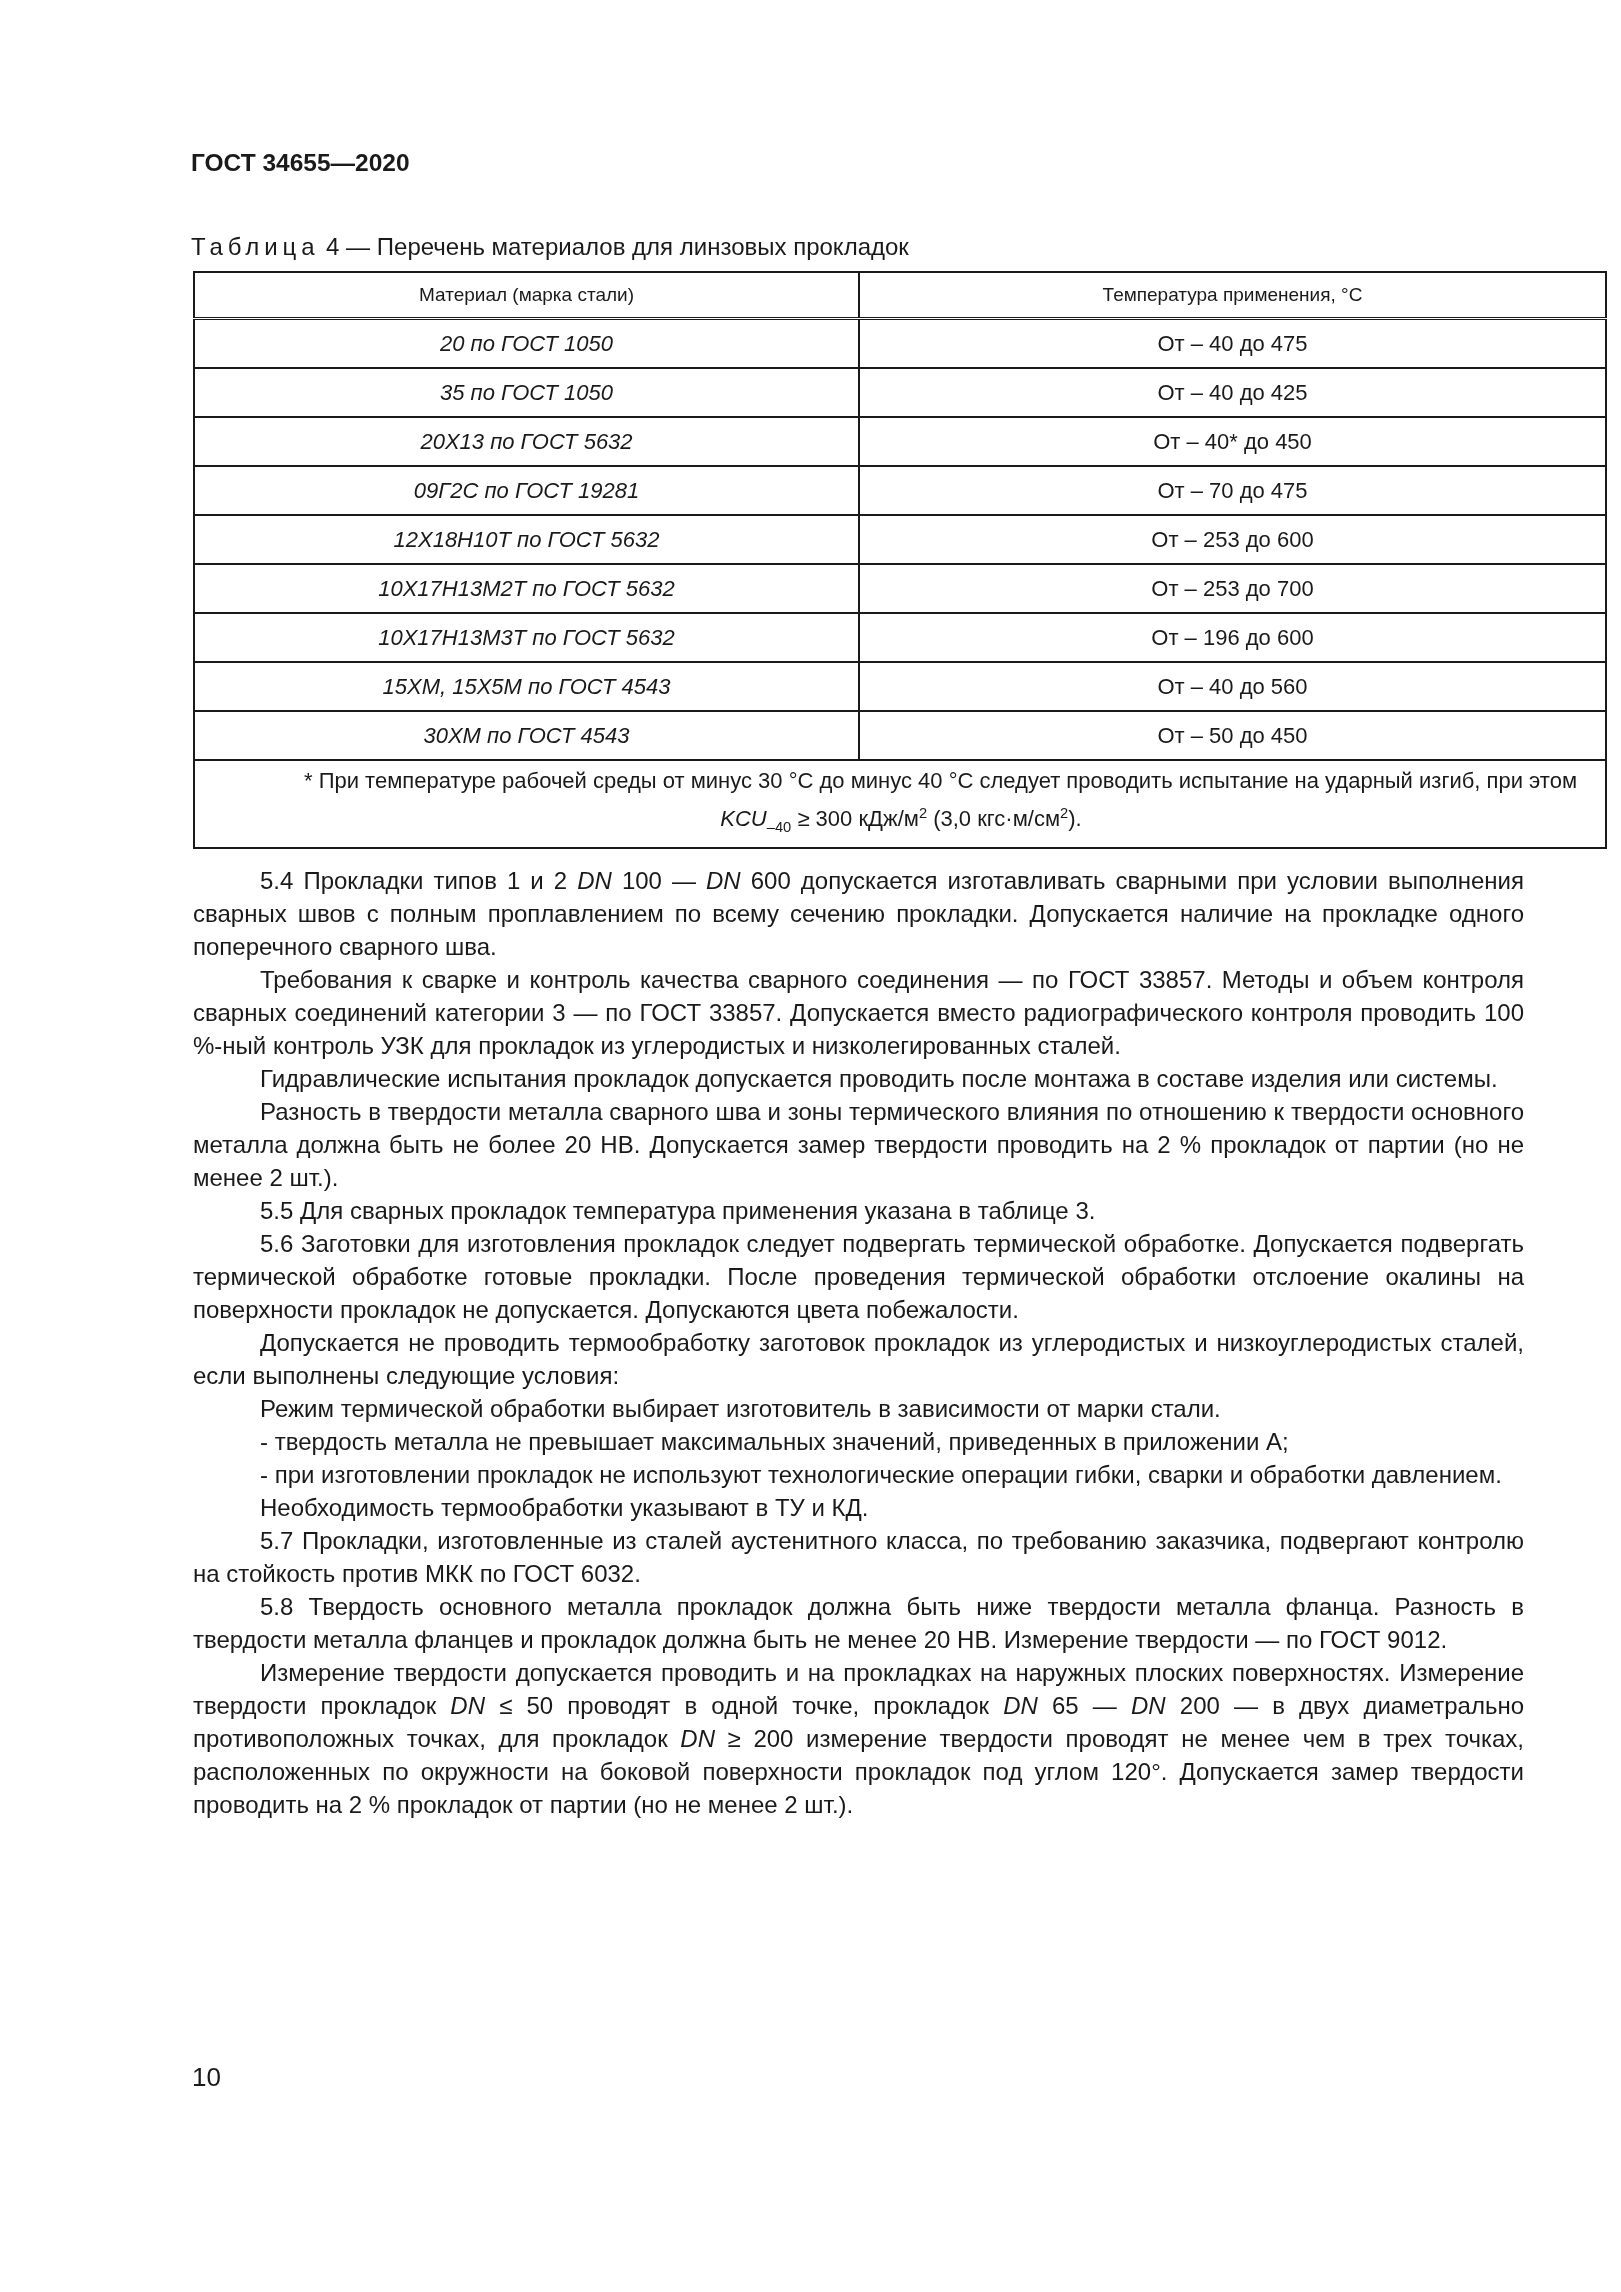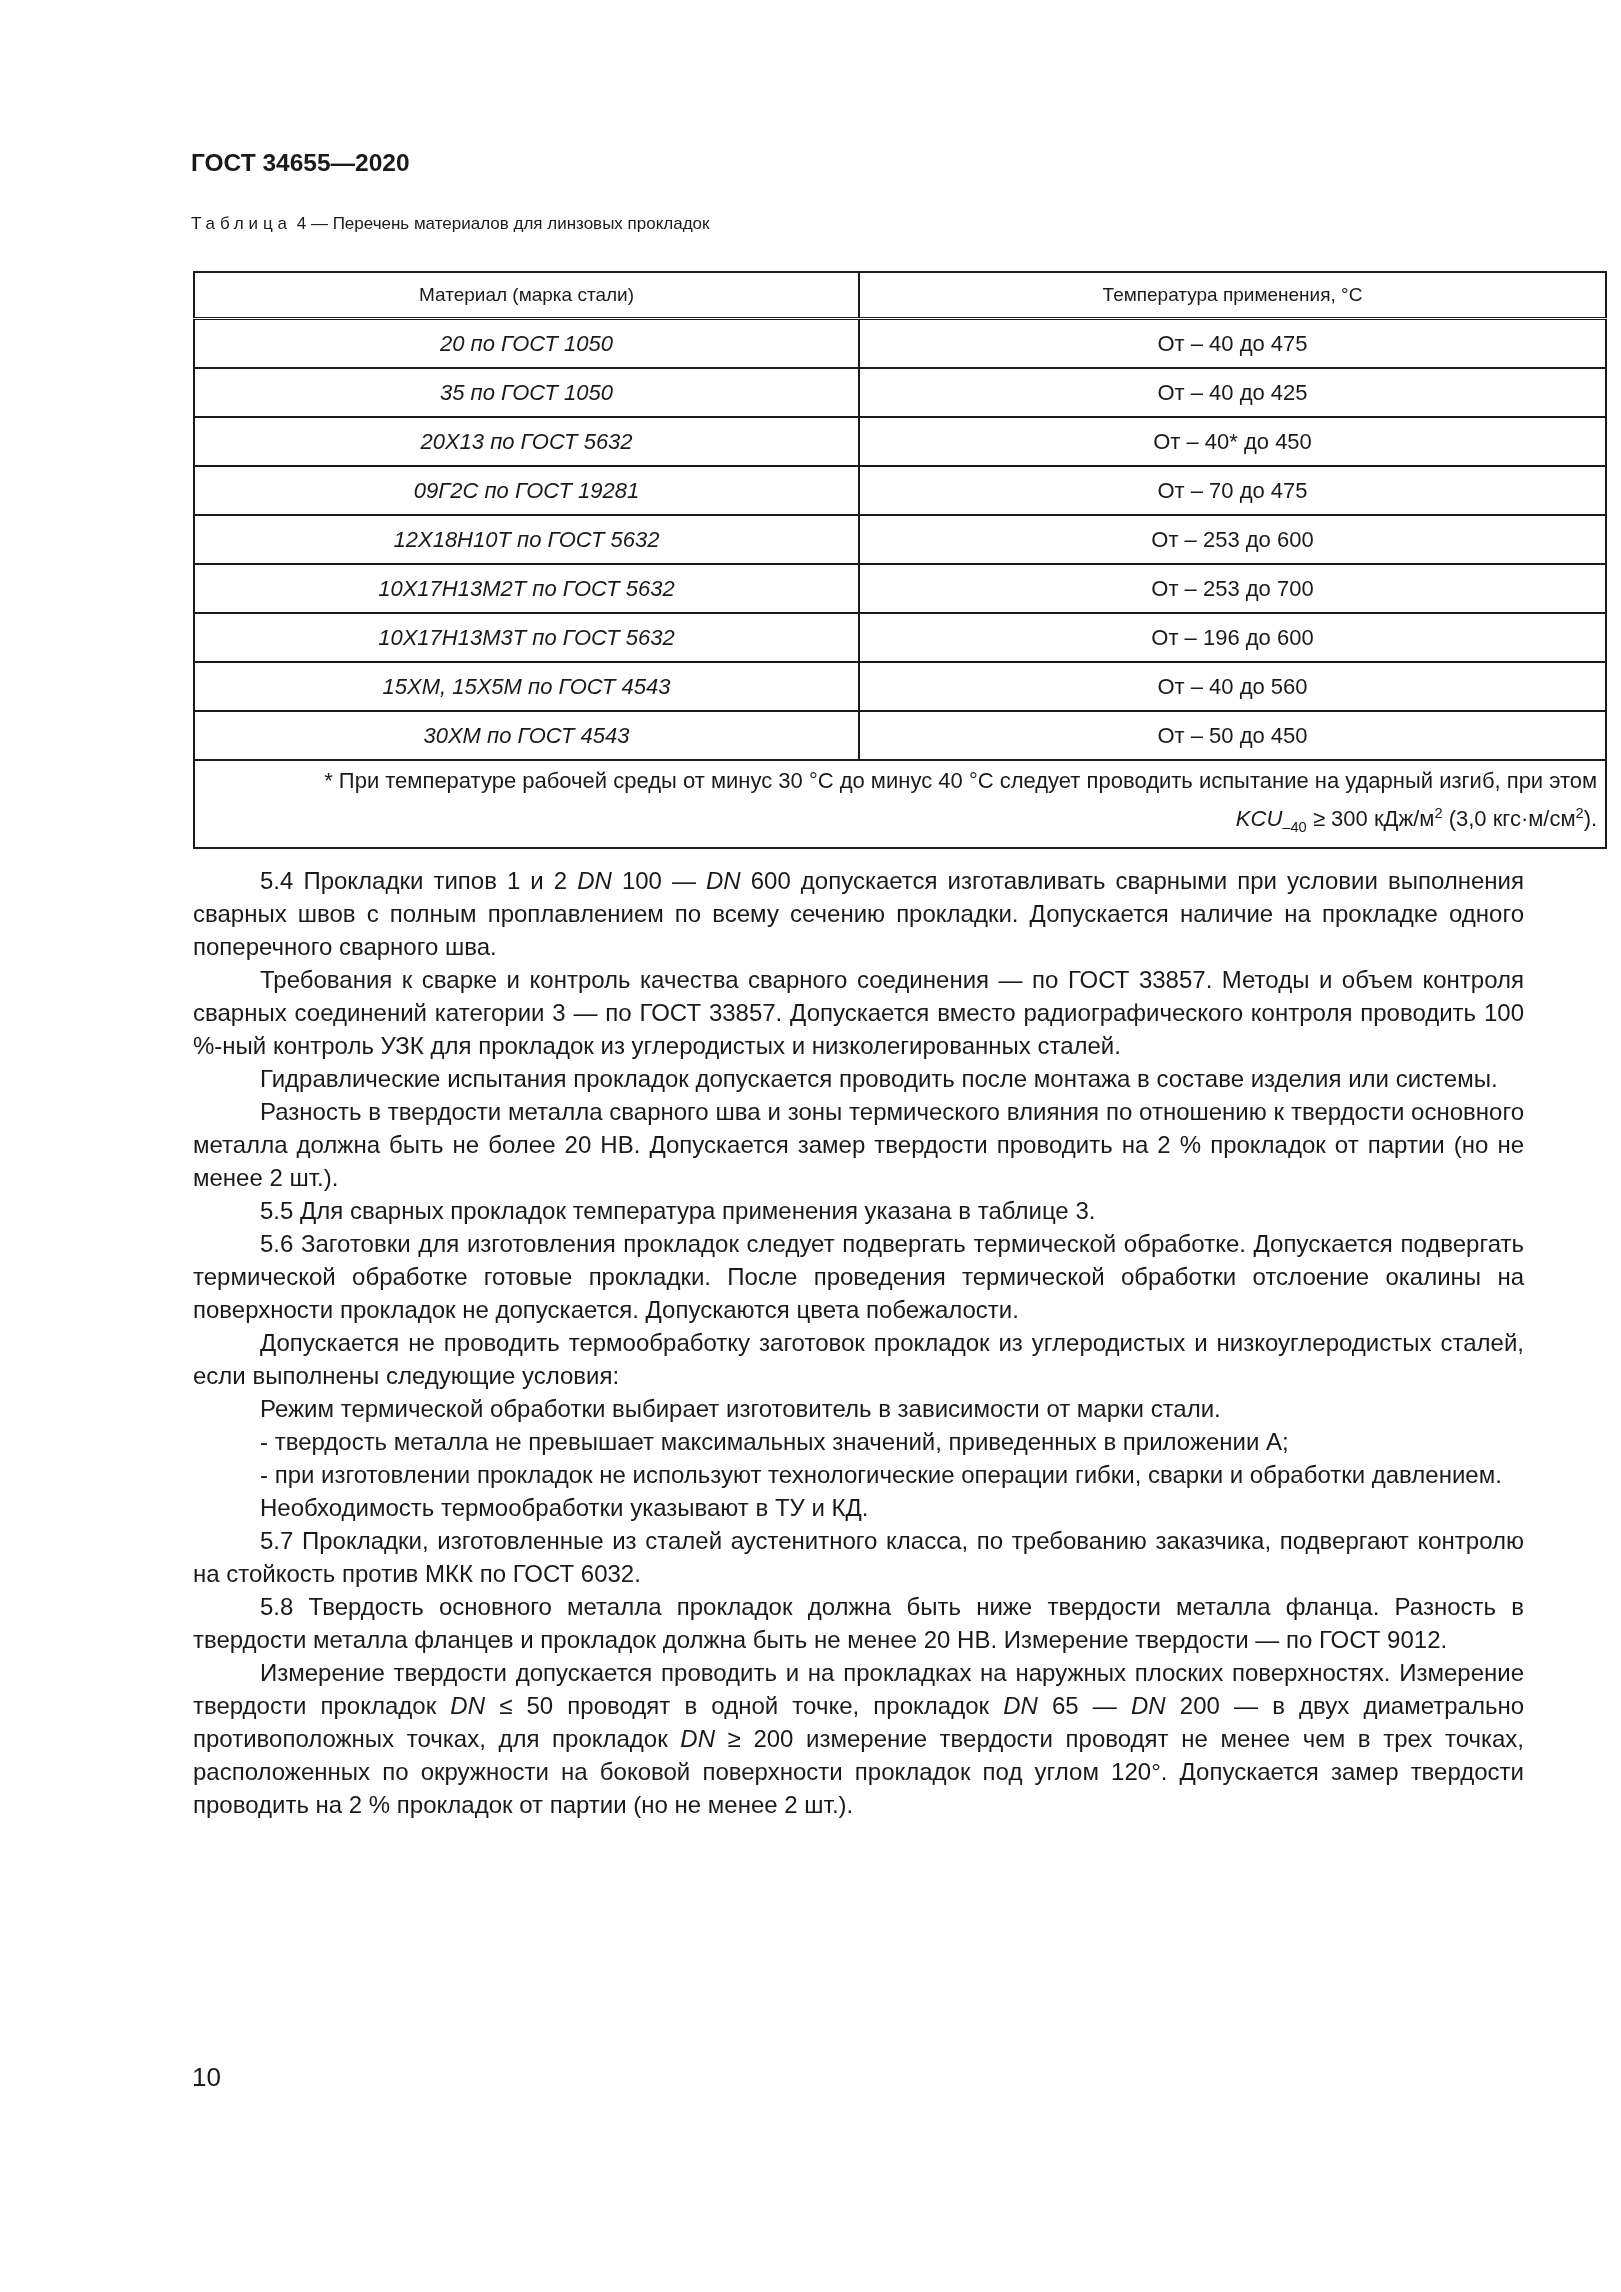--- a/index.html
+++ b/index.html
@@ -1,26 +1,26 @@
 <!DOCTYPE html>
 <html><head>
 <meta charset="utf-8">
 <style>
   html, body { margin: 0; padding: 0; background: #ffffff; }
   body { width: 1621px; height: 2293px; position: relative; overflow: hidden;
          font-family: "Liberation Sans", "DejaVu Sans", sans-serif; color: #1a1a1a; }
   .doc-code { position: absolute; left: 191px; top: 149px; font-size: 24.5px; font-weight: bold; letter-spacing: 0px; }
-  .table-caption { position: absolute; left: 191px; top: 214px; font-size: 17px; }
+  .table-caption { position: absolute; left: 191px; top: 233px; font-size: 24px; }
   .table-caption .spaced { letter-spacing: 4.9px; }
   table.mat { position: absolute; left: 193px; top: 271px; width: 1414px; border-collapse: collapse; font-size: 22px; padding-left: 28px; }
   table.mat td, table.mat th { border: 2px solid #1a1a1a; text-align: center; padding: 0; font-weight: normal; }
   table.mat th { height: 44px; font-size: 19px; border-bottom: 3.9px double #1a1a1a; }
   table.mat td { height: 47px; }
   table.mat td.col1 { width: 663px; font-style: italic; }
-  table.mat tr.note td { text-align: right; height: 76px; padding: 3.9px 7.8px 3.9px 9.8px; font-size: 22px; line-height: 32px; }
+  table.mat tr.note td { text-align: center; height: 76px; padding: 3.9px 7.8px 3.9px 9.8px; font-size: 22px; line-height: 32px; }
   .note-text { text-indent: 79px; display: block; }
   .it { font-style: italic; }
   sub, sup { font-size: 14.7px; }
   .body-text { position: absolute; left: 193px; top: 864px; width: 1331px; font-size: 24px; line-height: 33px; text-align: justify; }
   .body-text p { margin: 0; text-indent: 67px; }
   .page-number { position: absolute; left: 192px; top: 2062px; font-size: 26px; }
 </style>
 </head>
 <body>
 

